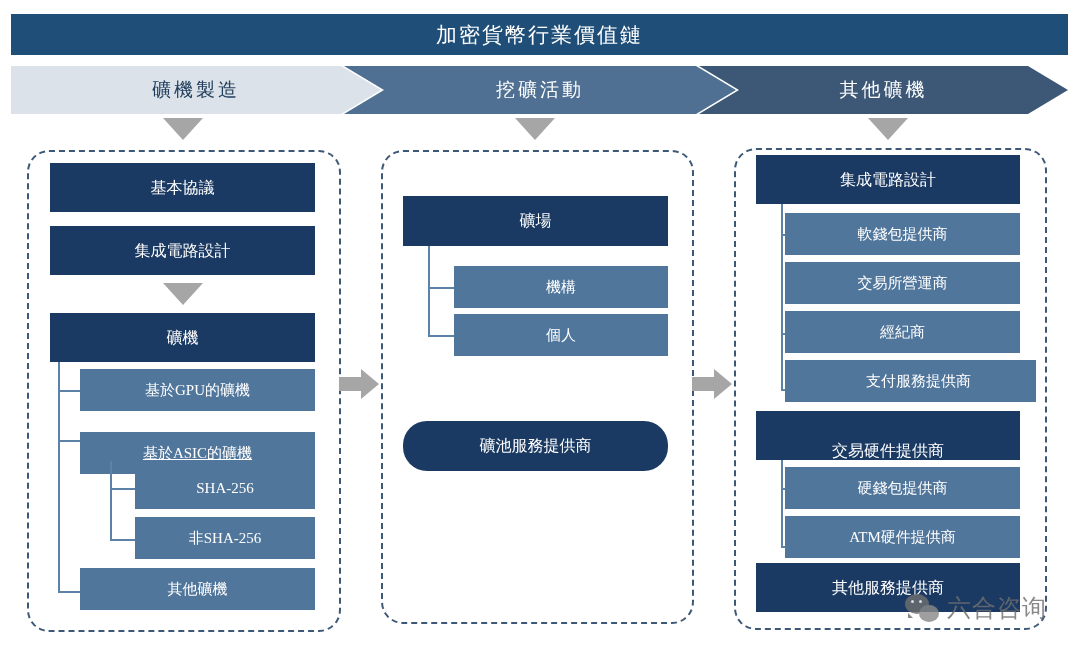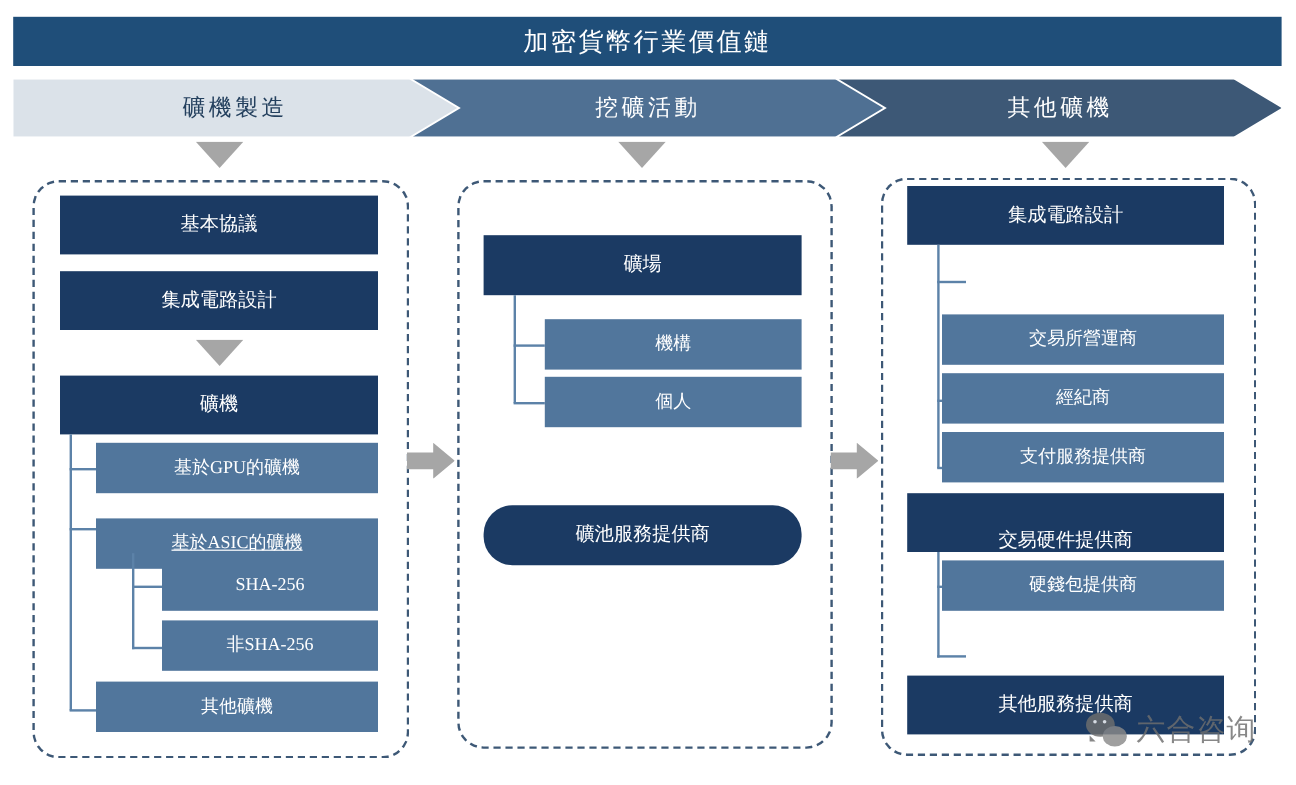--- a/index.html
+++ b/index.html
@@ -203,45 +203,51 @@
 
   <div class="node dark n-lg" style="left:756px;top:155px;width:264px;height:49px;">
     <span class="lbl">集成電路設計</span>
   </div>
 
   <div class="ln lnv" style="left:781px;top:204px;height:186px;"></div>
   <div class="ln lnh" style="left:781px;top:234px;width:24px;"></div>
   <div class="ln lnh" style="left:781px;top:333px;width:24px;"></div>
   <div class="ln lnh" style="left:781px;top:389px;width:24px;"></div>
 
+  <div class="node mid n-md" style="left:785px;top:213px;width:235px;height:42px;">
+    <span class="lbl">軟錢包提供商</span>
+  </div>
 
   <div class="node mid n-md" style="left:785px;top:262px;width:235px;height:42px;">
     <span class="lbl">交易所營運商</span>
   </div>
 
   <div class="node mid n-md" style="left:785px;top:311px;width:235px;height:42px;">
     <span class="lbl">經紀商</span>
   </div>
 
-  <div class="node mid n-md" style="left:785px;top:360px;width:235px;height:42px;">
+  <div class="node mid n-md" style="left:785px;top:360px;width:235px;height:42px;padding-left:16px;">
     <span class="lbl">支付服務提供商</span>
   </div>
 
   <div class="node dark n-lg" style="left:756px;top:411px;width:264px;height:49px;align-items:flex-end;">
     <span class="lbl">交易硬件提供商</span>
   </div>
 
   <div class="ln lnv" style="left:781px;top:460px;height:88px;"></div>
   <div class="ln lnh" style="left:781px;top:488px;width:24px;"></div>
   <div class="ln lnh" style="left:781px;top:546px;width:24px;"></div>
 
   <div class="node mid n-md" style="left:785px;top:467px;width:235px;height:42px;">
     <span class="lbl">硬錢包提供商</span>
   </div>
 
+  <div class="node mid n-md" style="left:785px;top:516px;width:235px;height:42px;">
+    <span class="lbl">ATM硬件提供商</span>
+  </div>
 
   <div class="node dark n-lg" style="left:756px;top:563px;width:264px;height:49px;">
     <span class="lbl">其他服務提供商</span>
   </div>
 
   <div class="wm">
     <span class="wechat">
       <span class="b1"></span>
       <span class="b2"></span>
       <span class="e" style="left:6px;top:6px;"></span>

